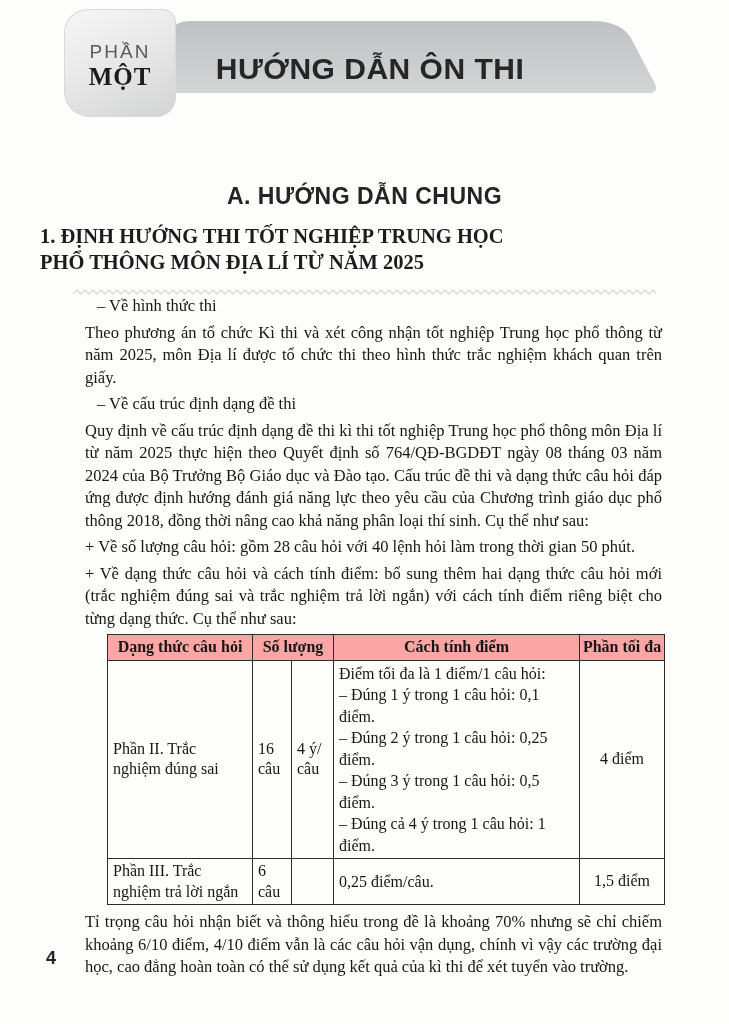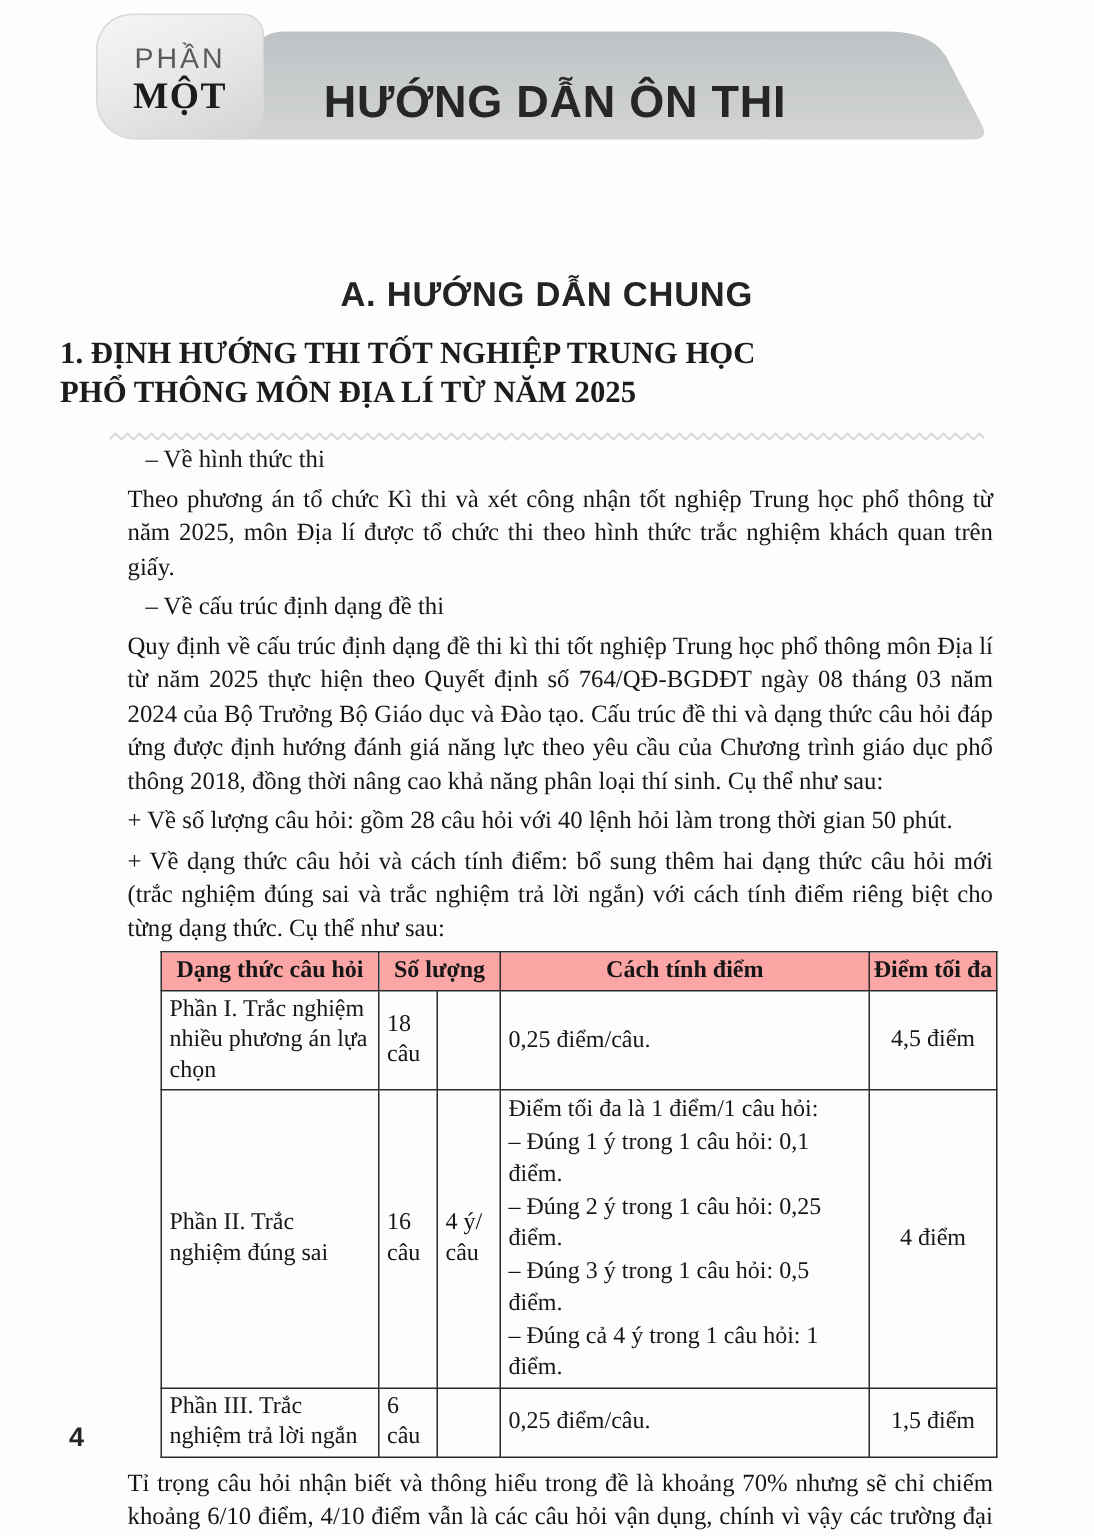--- a/index.html
+++ b/index.html
@@ -17,21 +17,21 @@
   .banner{position:relative;height:165px;}
   .ribbon-svg{position:absolute;left:128px;top:20px;}
   .banner-title{
     position:absolute;left:195px;top:52px;width:350px;
     text-align:center;
     font-family:"Liberation Sans", sans-serif;
     font-weight:bold;font-size:30px;letter-spacing:.5px;
     color:#262626;white-space:nowrap;
   }
   .part-tab{
-    position:absolute;left:64px;top:9px;width:112px;height:84px;
+    position:absolute;left:64px;top:9px;width:112px;height:108px;
     background:linear-gradient(155deg,#f6f6f6 0%,#e9e9e9 45%,#d2d3d4 100%);
     border-radius:24px 14px 20px 26px;
     box-shadow:0 0 0 1px #d8d8d8 inset;
     display:flex;flex-direction:column;justify-content:center;align-items:center;
     padding-top:6px;box-sizing:border-box;
   }
   .part-line1{
     font-family:"Liberation Sans", sans-serif;
     font-size:19px;letter-spacing:2px;color:#5a5a5a;line-height:22px;
   }
@@ -152,33 +152,24 @@
         <col style="width:39px">
         <col style="width:42px">
         <col style="width:246px">
         <col style="width:85px">
       </colgroup>
       <thead>
         <tr>
           <th>Dạng thức câu hỏi</th>
           <th colspan="2">Số lượng</th>
           <th>Cách tính điểm</th>
-          <th>Điểm tối đa</th>
+          <th>Phần tối đa</th>
         </tr>
       </thead>
       <tbody>
-        <tr>
-          <td class="fmt">Phần I. Trắc nghiệm nhiều phương án lựa chọn</td>
-          <td class="qty">18 câu</td>
-          <td class="per"></td>
-          <td class="scoring">
-            <div>0,25 điểm/câu.</div>
-          </td>
-          <td class="max">4,5 điểm</td>
-        </tr>
         <tr>
           <td class="fmt">Phần II. Trắc nghiệm đúng sai</td>
           <td class="qty">16 câu</td>
           <td class="per">4 ý/ câu</td>
           <td class="scoring">
             <div>Điểm tối đa là 1 điểm/1 câu hỏi:</div>
             <div>– Đúng 1 ý trong 1 câu hỏi: 0,1 điểm.</div>
             <div>– Đúng 2 ý trong 1 câu hỏi: 0,25 điểm.</div>
             <div>– Đúng 3 ý trong 1 câu hỏi: 0,5 điểm.</div>
             <div>– Đúng cả 4 ý trong 1 câu hỏi: 1 điểm.</div>

